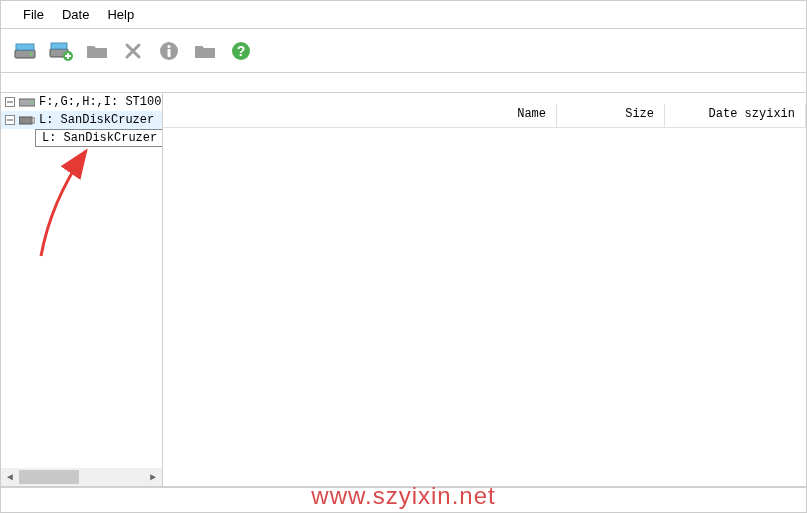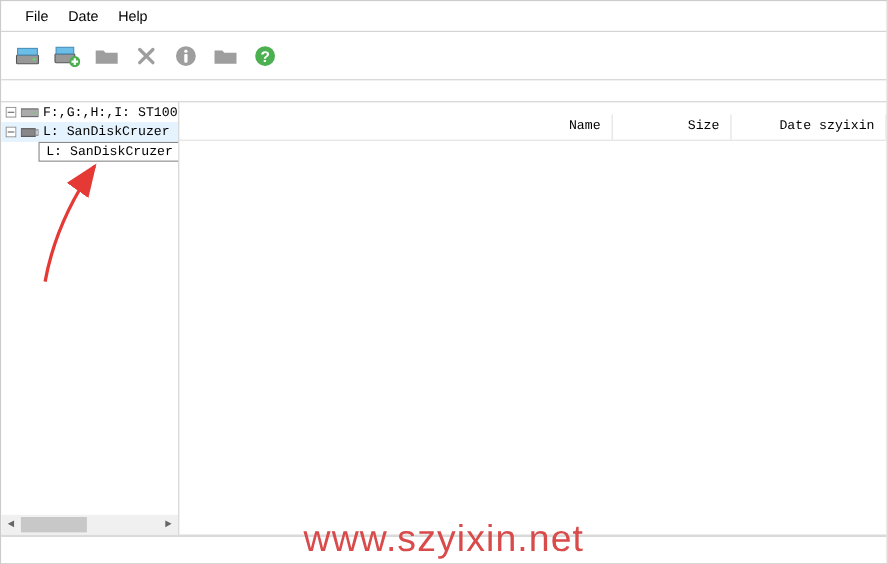--- a/index.html
+++ b/index.html
@@ -115,21 +115,21 @@
 .arrow-annotation {
   position: absolute;
   pointer-events: none;
   z-index: 10;
 }
 .watermark {
   position: absolute;
   bottom: 2px;
   left: 50%;
   transform: translateX(-50%);
-  font-size: 34px;
+  font-size: 24px;
   color: #d94a4a;
   font-family: Arial, sans-serif;
   letter-spacing: 1px;
   z-index: 20;
 }
 </style>
 </head>
 <body>
 
 <div class="menubar">

